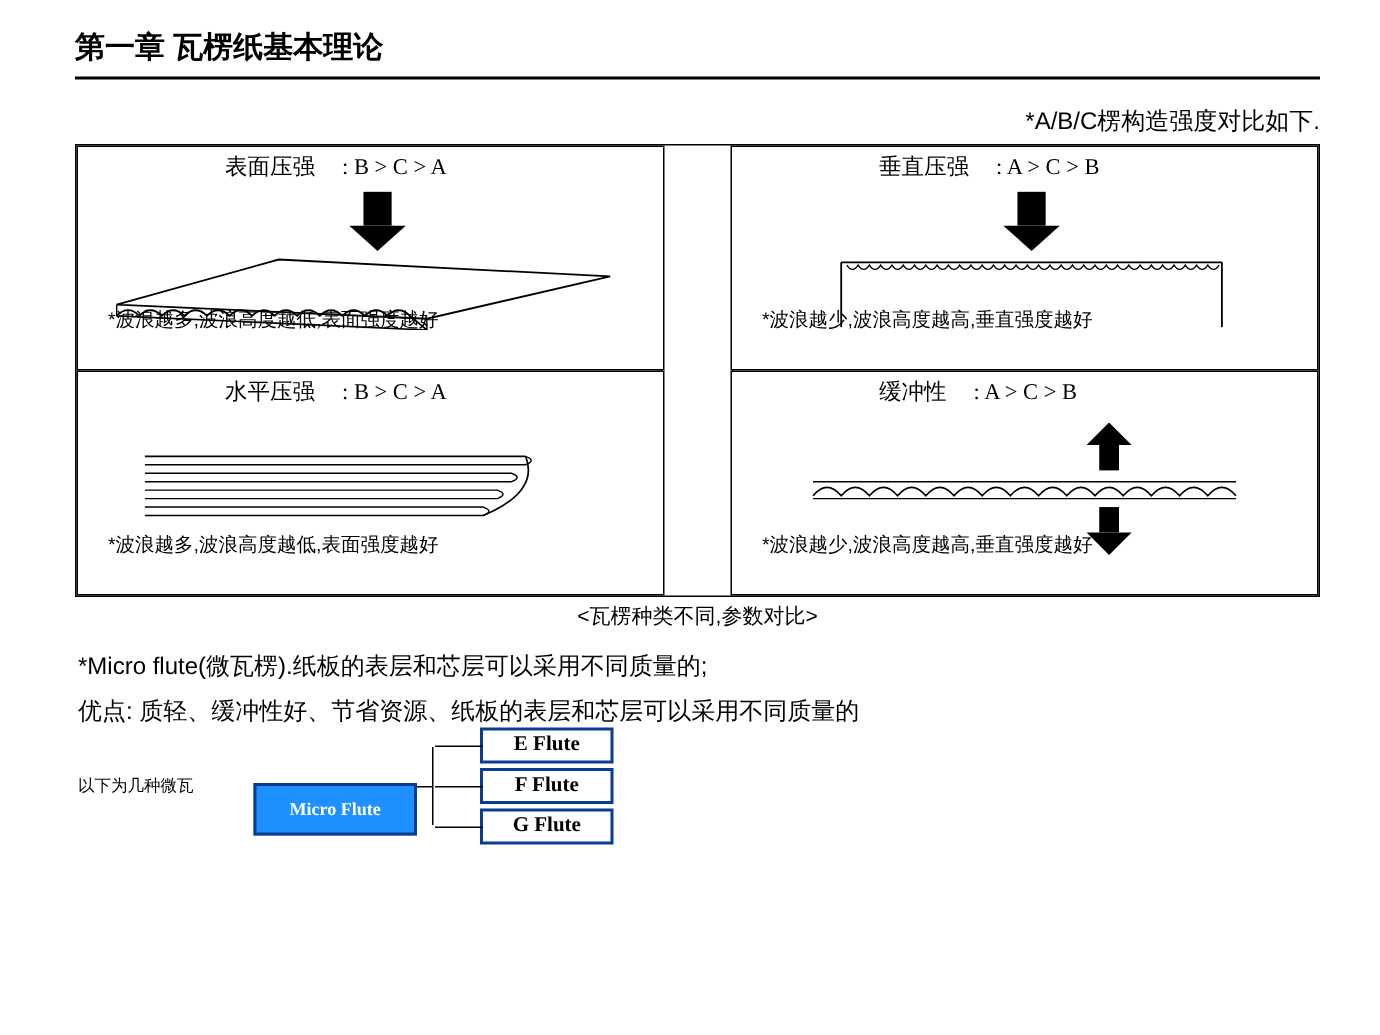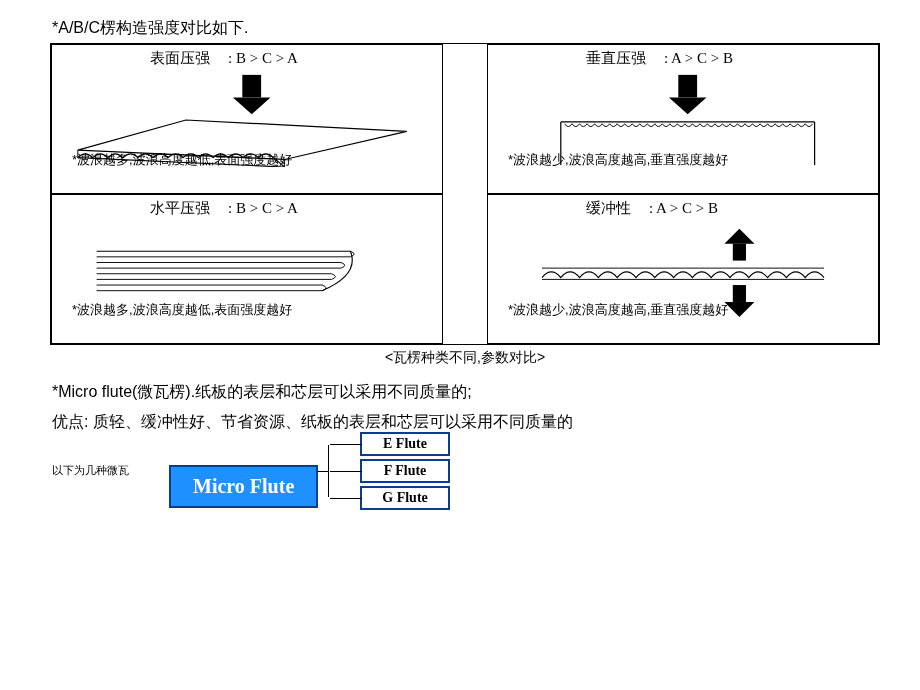--- a/index.html
+++ b/index.html
@@ -19,20 +19,21 @@
       font-weight: bold;
       color: #000;
       padding-bottom: 6px;
       border-bottom: 2px solid #000;
       margin-bottom: 18px;
     }
     .subtitle {
       font-size: 16px;
       margin-bottom: 4px;
       padding-left: 2px;
+      text-align: right;
     }
     .grid {
       border: 1.5px solid #000;
       width: 100%;
     }
     .grid-row {
       display: flex;
       gap: 44px;
     }
     .grid-cell {
@@ -79,21 +80,21 @@
       align-items: center;
       margin-top: -6px;
     }
     .micro-label { font-size: 11px; padding-left: 2px; flex-shrink: 0; }
     .micro-box {
       background: #1e90ff;
       border: 2px solid #0a3d91;
       color: #fff;
       font-family: "Times New Roman", serif;
       font-weight: bold;
-      font-size: 20px;
+      font-size: 12px;
       padding: 8px 22px;
       margin-left: 40px;
       position: relative;
       top: 16px;
       white-space: nowrap;
     }
     .flute-col {
       margin-left: 42px;
       position: relative;
       display: flex;
@@ -132,20 +133,21 @@
       top: 50%;
       width: 10px;
       border-top: 1.5px solid #000;
     }
     svg { display: block; }
   </style>
 </head>
 <body>
 
 <div class="page">
+  <h1 class="chapter-title">第一章 瓦楞纸基本理论</h1>
   <div class="subtitle">*A/B/C楞构造强度对比如下.</div>
 
   <div class="grid">
     <div class="grid-row">
 
       <div class="grid-cell">
         <div class="cell-header">
           <span class="label">表面压强</span>
           <span class="rank">: B &gt; C &gt; A</span>
         </div>

